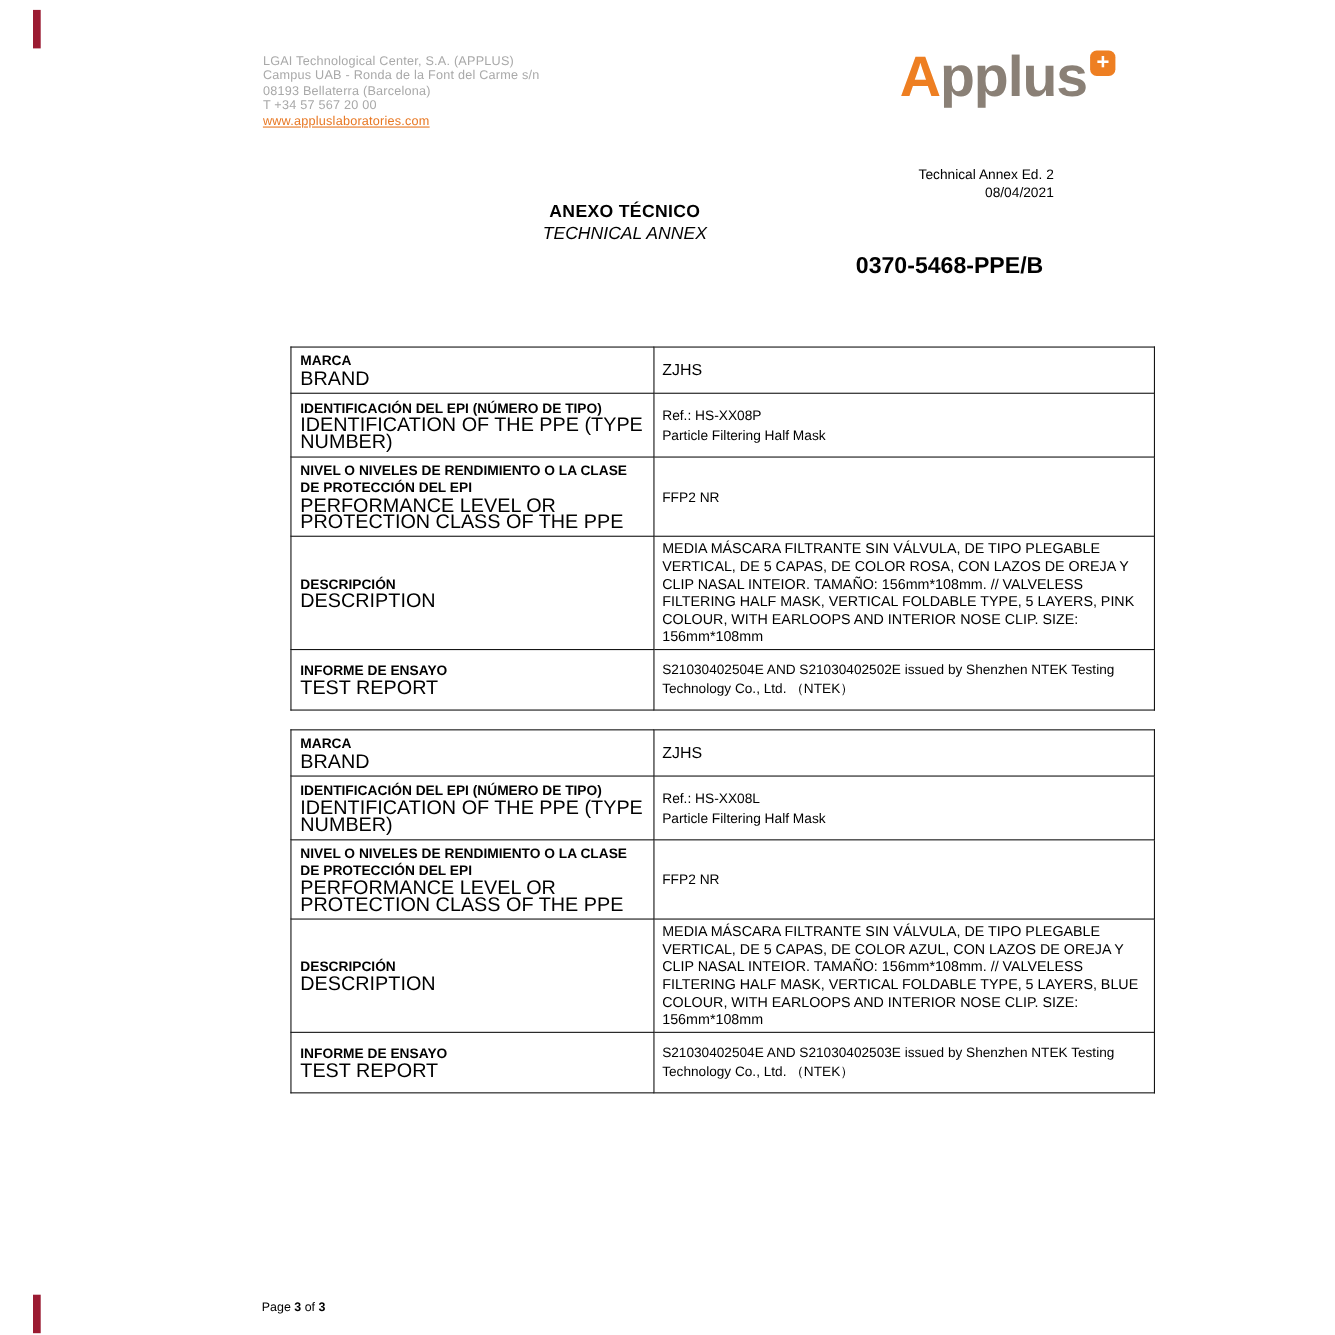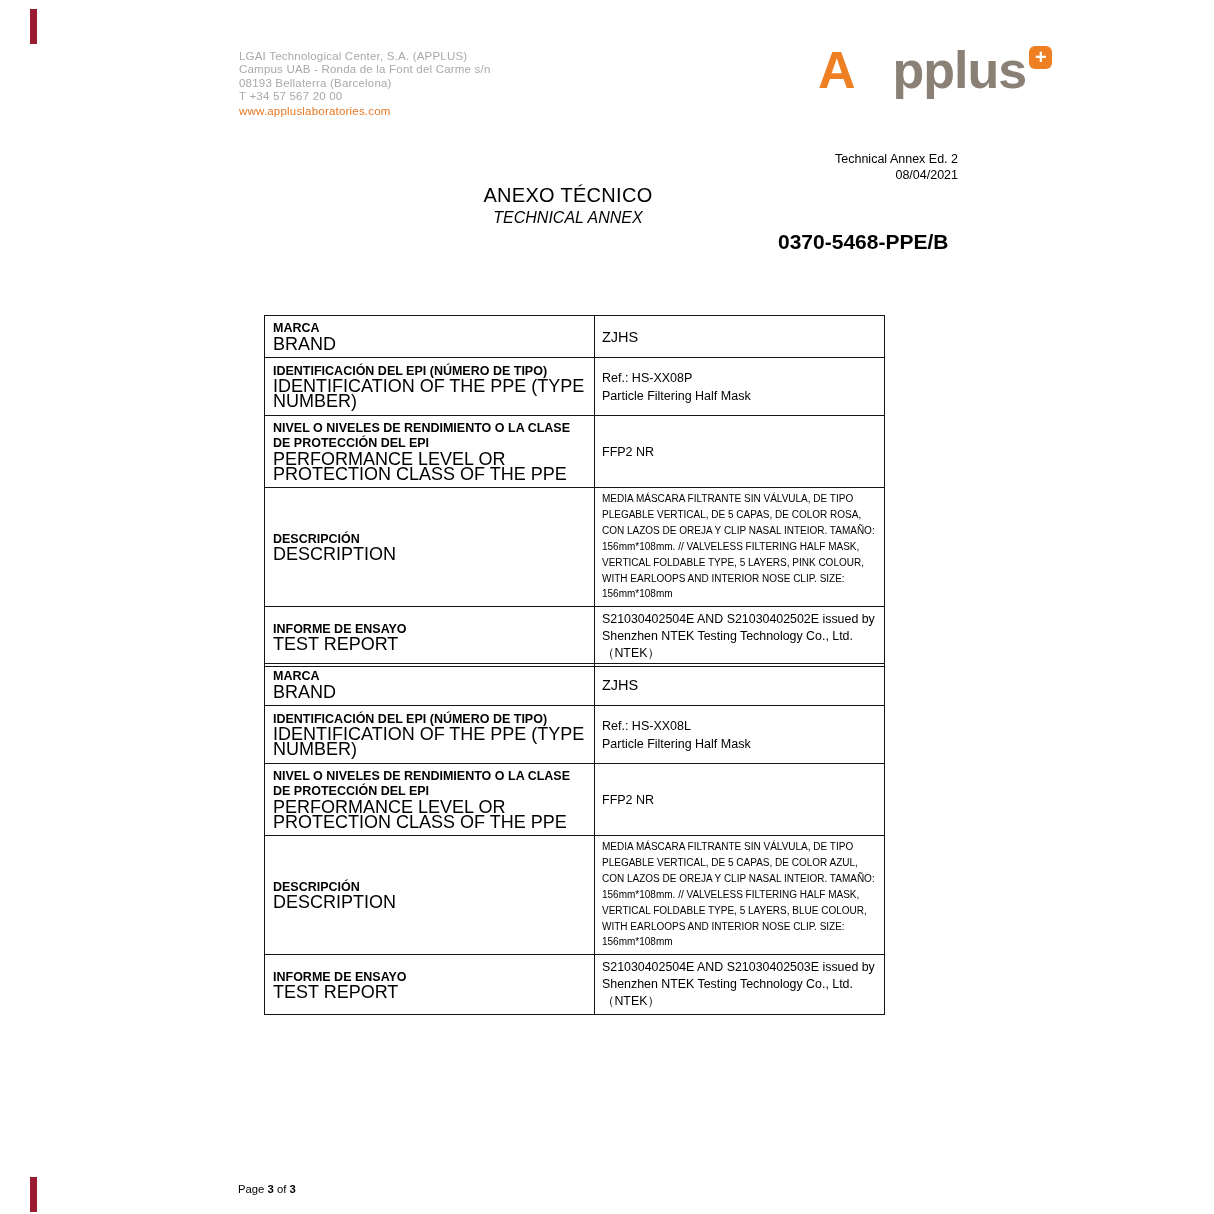--- a/index.html
+++ b/index.html
@@ -12,59 +12,59 @@
   }
   .abs { position:absolute; }
 
   
   .corner-mark { position:absolute; left:30px; width:7px; background:#9b1b32; }
   .corner-mark.top { top:9px; height:35px; }
   .corner-mark.bottom { top:1177px; height:35px; }
 
   
   .address { left:239px; top:50px; color:#a9a9a9; font-size:11.5px; line-height:13.4px; letter-spacing:0.2px; }
-  .website { color:#e87722; cursor:pointer; display:inline-block; margin-top:1px; }
+  .website { color:#e87722; text-decoration:underline; cursor:pointer; display:inline-block; margin-top:1px; }
 
   
   .logo { left:818px; top:42px; display:flex; align-items:flex-start; }
   .logo-text { font-weight:bold; font-size:52px; line-height:56px; letter-spacing:-1px; }
   .logo-a { color:#ee7f22; }
-  .logo-rest { color:#8a8076;margin-left:38px; }
+  .logo-rest { color:#8a8076; }
   .logo-plusbox {
     width:23px; height:23px; background:#ee7f22; border-radius:6px;
     color:#fff; font-weight:bold; font-size:20px; line-height:22px;
     text-align:center; margin-left:3px; margin-top:4px;
   }
 
   .annex-meta { right:256px; top:152px; text-align:right; font-size:12.5px; line-height:15.5px; }
 
   .title-block { left:384px; top:184px; width:368px; text-align:center; }
-  .title-es { font-size:20px; font-weight:normal; letter-spacing:0.3px; }
+  .title-es { font-size:16px; font-weight:bold; letter-spacing:0.3px; }
   .title-en { font-size:16px; font-style:italic; margin-top:2px; }
 
   .doc-number { left:778px; top:230px; font-size:21px; font-weight:bold; letter-spacing:0px; }
 
   
-  .annex-table { position:absolute; left:264px; width:621px; border-collapse:collapse; table-layout:fixed; }
+  .annex-table { position:absolute; left:264px; width:786px; border-collapse:collapse; table-layout:fixed; }
   .annex-table.t1 { top:315px; }
   .annex-table.t2 { top:663px; }
   .annex-table td { border:1px solid #151515; vertical-align:middle; }
   .annex-table td.lbl { width:330px; padding:4px 6px 4px 8px; }
   .annex-table td.val { padding:4px 2px 4px 7px; }
   .lbl-es { font-weight:bold; font-size:12.5px; line-height:15.2px; }
   .lbl-en { font-size:18px; line-height:15.2px; }
   .val-line { font-size:12.5px; line-height:18px; }
   .row-marca { height:42px; }
   .row-ident { height:58px; }
   .row-nivel { height:72px; }
   .row-desc  { height:96px; }
   .row-inf   { height:55px; }
   .row-marca .val-line { font-size:14.5px; }
   .row-desc td.val { vertical-align:top; padding-top:3px; }
-  .row-desc .val-line { font-size:10px; line-height:15.9px; }
+  .row-desc .val-line { font-size:13px; line-height:15.9px; }
   .row-inf .val-line { font-size:12.4px; line-height:17px; }
 
   .footer { left:238px; top:1183px; font-size:11.3px; }
   .footer b { font-weight:bold; }
 </style>
 </head>
 <body>
 
 <div class="corner-mark top"></div>
 <div class="corner-mark bottom"></div>

